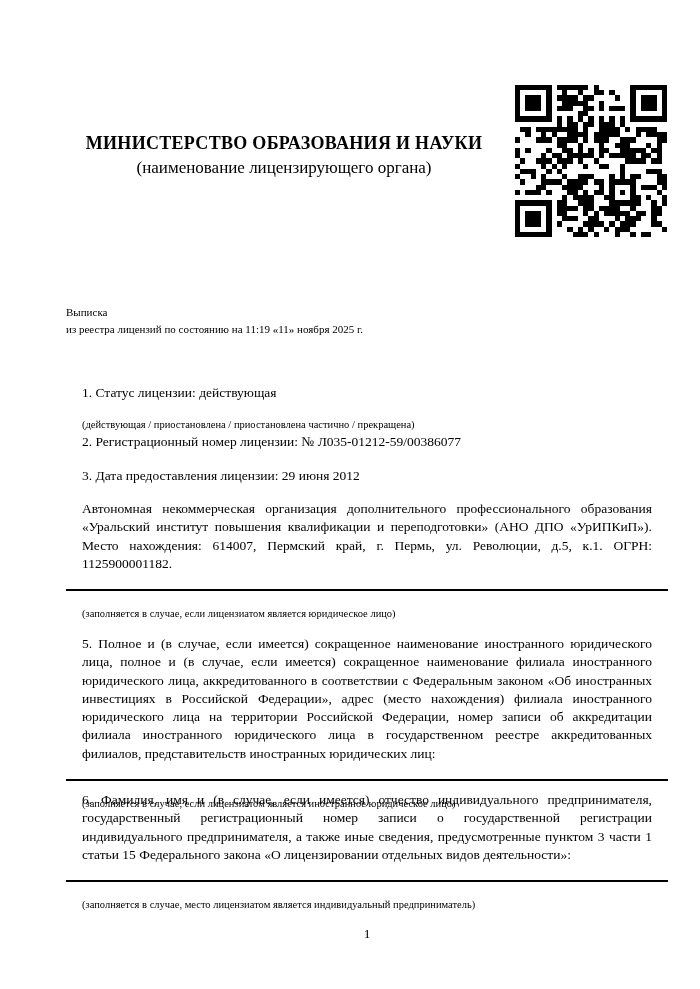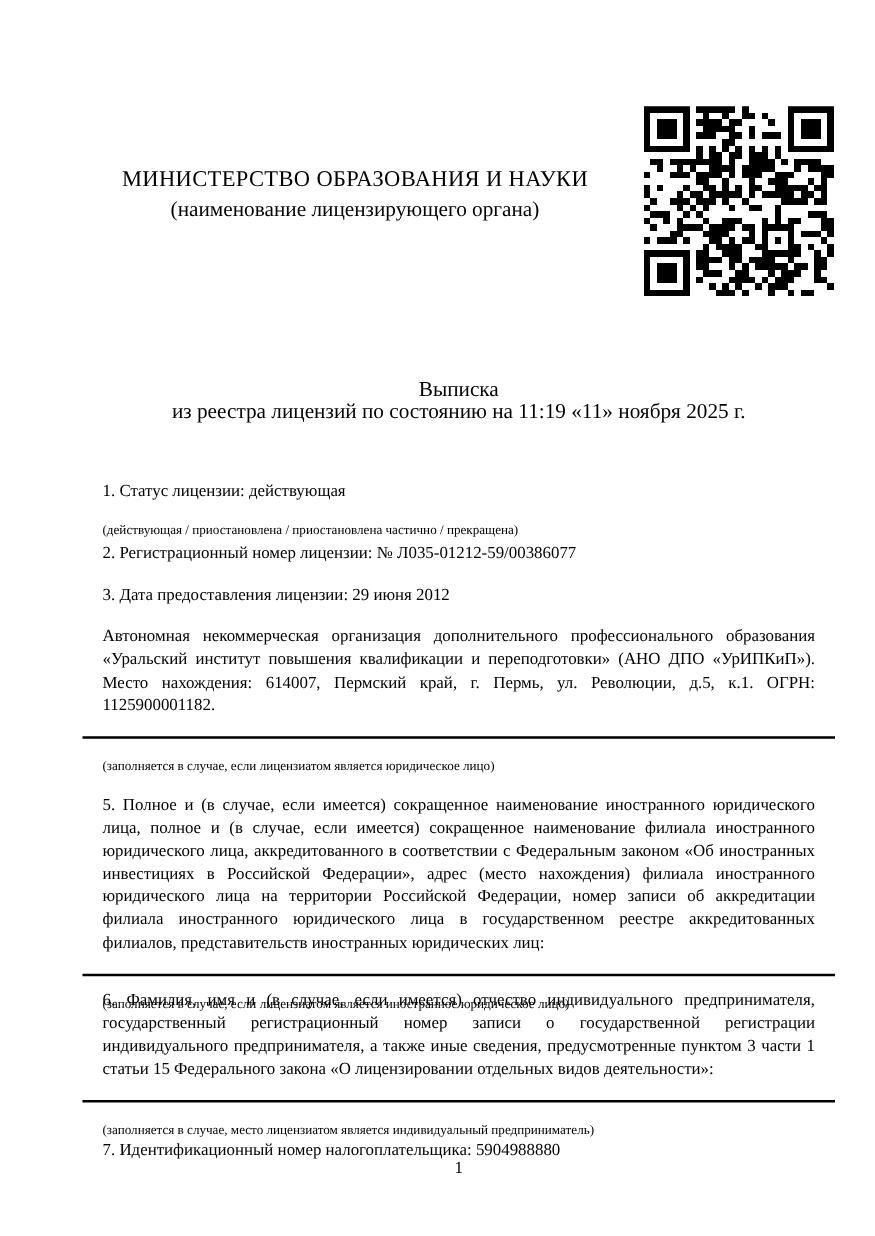--- a/index.html
+++ b/index.html
@@ -11,41 +11,40 @@
     color: #000000;
     font-family: "Liberation Serif", "DejaVu Serif", serif;
     overflow: hidden;
   }
   .org-block {
     position: absolute;
     left: 66px; top: 131px; width: 436px;
     text-align: center;
   }
   .org-line {
-    font-weight: normal;
+    font-weight: bold;
     font-size: 18px;
     line-height: 24.5px;
     letter-spacing: 0.3px;
   }
   .org-caption {
     font-size: 17px;
     line-height: 13px;
     margin-top: 5px;
   }
   .qr-box {
     position: absolute;
     left: 514px; top: 85px;
     width: 154px; height: 152px;
   }
   .qr-box svg { display: block; width: 100%; height: 100%; }
   .title-block {
     position: absolute;
     left: 66px; top: 304px; width: 602px;
-    text-align: center;
-    font-size: 17px;
+    font-size: 11px;
     line-height: 16.5px;
   }
   .sec {
     position: absolute;
     left: 66px; width: 602px;
     font-size: 13.5px;
     line-height: 18.3px;
   }
   .sec p { margin: 16px; padding: 0; }
   .just { text-align: justify; }
@@ -544,19 +543,16 @@
     <div class="rule"></div>
     <p class="note">(заполняется в случае, если лицензиатом является иностранное юридическое лицо)</p>
   </div>
 
   <div class="sec sec-6">
     <p class="just">6. Фамилия, имя и (в случае, если имеется) отчество индивидуального предпринимателя, государственный регистрационный номер записи о государственной регистрации индивидуального предпринимателя, а также иные сведения, предусмотренные пунктом 3 части 1 статьи 15 Федерального закона «О лицензировании отдельных видов деятельности»:</p>
     <div class="rule"></div>
     <p class="note">(заполняется в случае, место лицензиатом является индивидуальный предприниматель)</p>
   </div>
 
-  <div class="sec sec-7">
-    <p>7. Идентификационный номер налогоплательщика: 5904988880</p>
-  </div>
 
   <div class="page-number">1</div>
 
 </div>
 
 </body></html>

